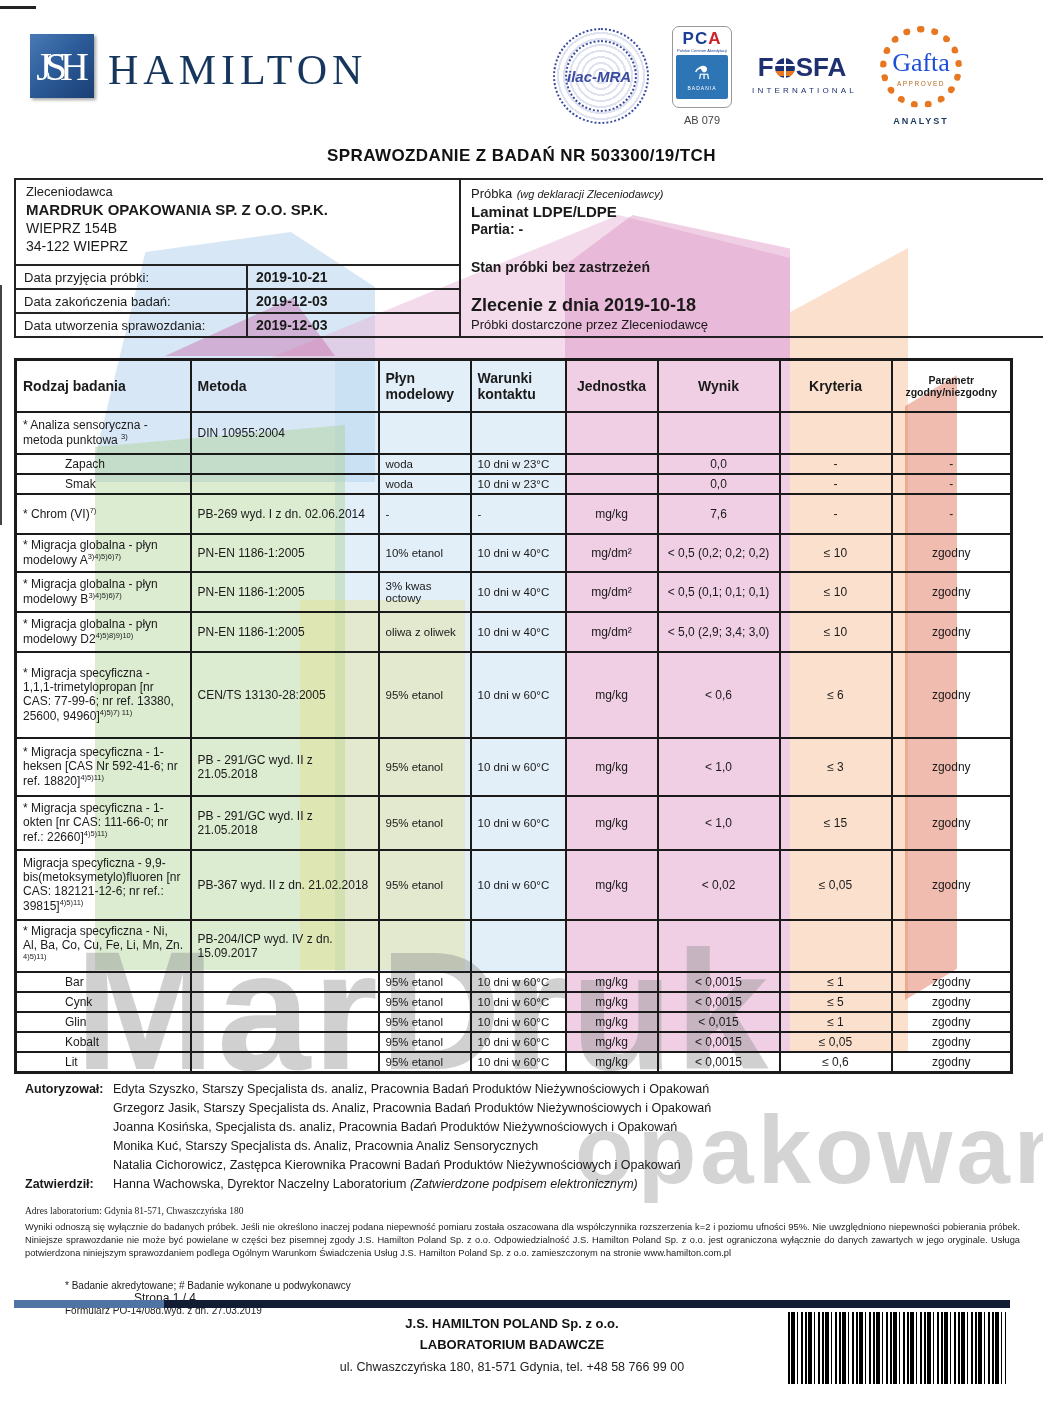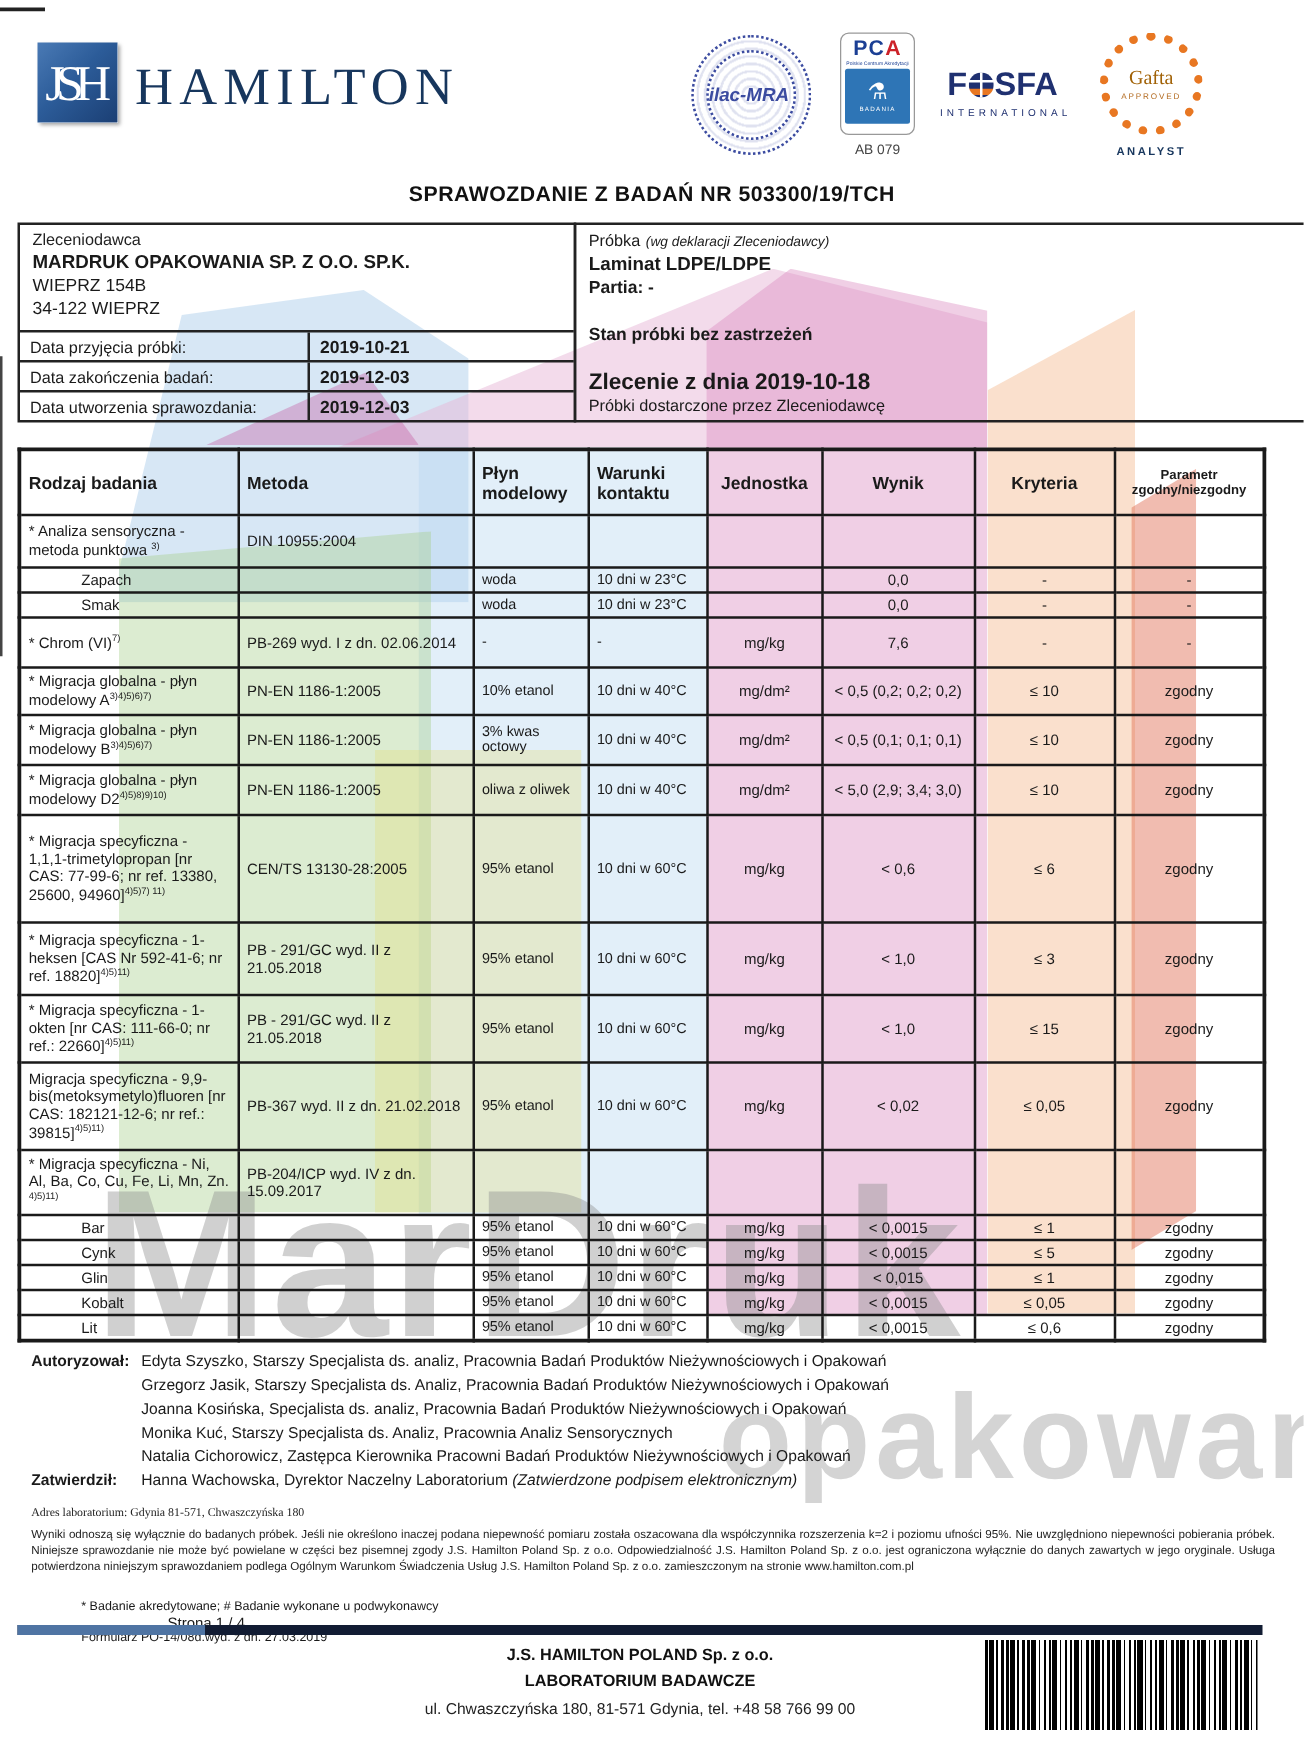--- a/index.html
+++ b/index.html
@@ -57,21 +57,21 @@
   .fosfa { position:absolute; left:752px; top:52px; width:100px; text-align:center; }
   .fosfa .word { font-weight:bold; font-size:26px; color:#1f3070; letter-spacing:0px; display:flex; align-items:center; justify-content:center; }
   .fosfa .globe { display:inline-block; width:20px; height:20px; border-radius:50%; background:#1f3070; margin:0 1px;
      background-image:linear-gradient(#fff 0 0),linear-gradient(#fff 0 0),linear-gradient(#e87722 0 0);
      background-size:100% 2px,2px 100%,100% 5px; background-position:0 6px,9px 0,0 13px; background-repeat:no-repeat; }
   .fosfa .intl { font-size:8px; letter-spacing:3.2px; color:#1f3070; margin-top:3px; }
 
   .gafta { position:absolute; left:878px; top:26px; width:86px; text-align:center; }
   .gafta .ring { width:82px; height:82px; margin:0 auto; border-radius:50%; border:7px dotted #e87722;
      display:flex; flex-direction:column; align-items:center; justify-content:center; background:#fff; }
-  .gafta .name { font-family:"Liberation Serif", serif; font-size:16px; color:#a16207; }
+  .gafta .name { font-family:"Liberation Serif", serif; font-size:26px; color:#1d4ed8; }
   .gafta .appr { font-size:6.5px; letter-spacing:1.5px; color:#b36a1f; margin-top:2px; }
   .gafta .analyst { margin-top:8px; font-size:9px; font-weight:bold; letter-spacing:2px; color:#17365d; }
 
   .report-title { position:absolute; left:0; top:146px; width:100%; text-align:center;
      font-size:17px; font-weight:bold; color:#111; letter-spacing:.4px; }
 
   
   .client-box { position:absolute; left:14px; top:178px; width:447px; height:160px;
      border:2px solid #222; display:flex; flex-direction:column; background:transparent; }
   .client-top { flex:1; padding:4px 10px; }

